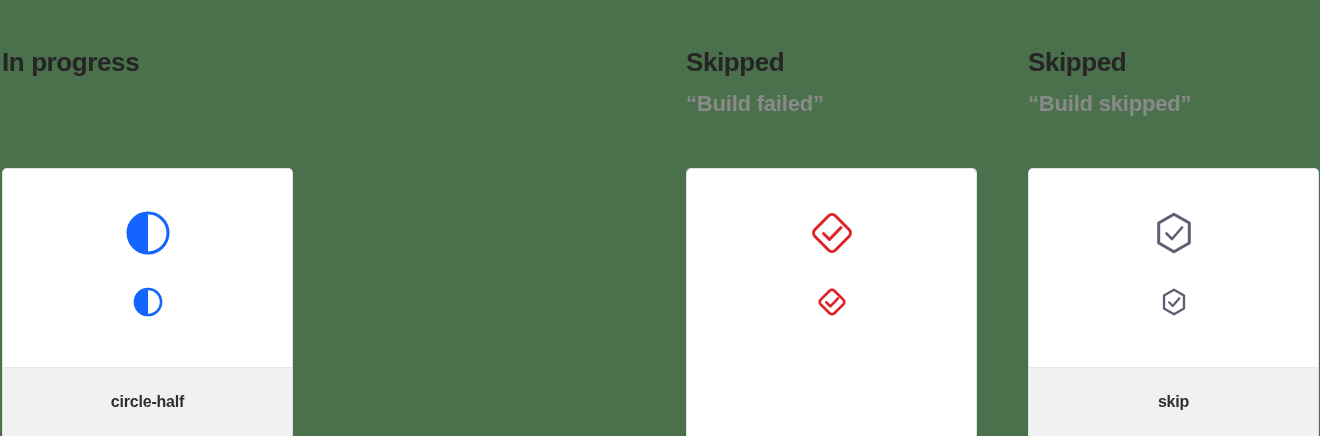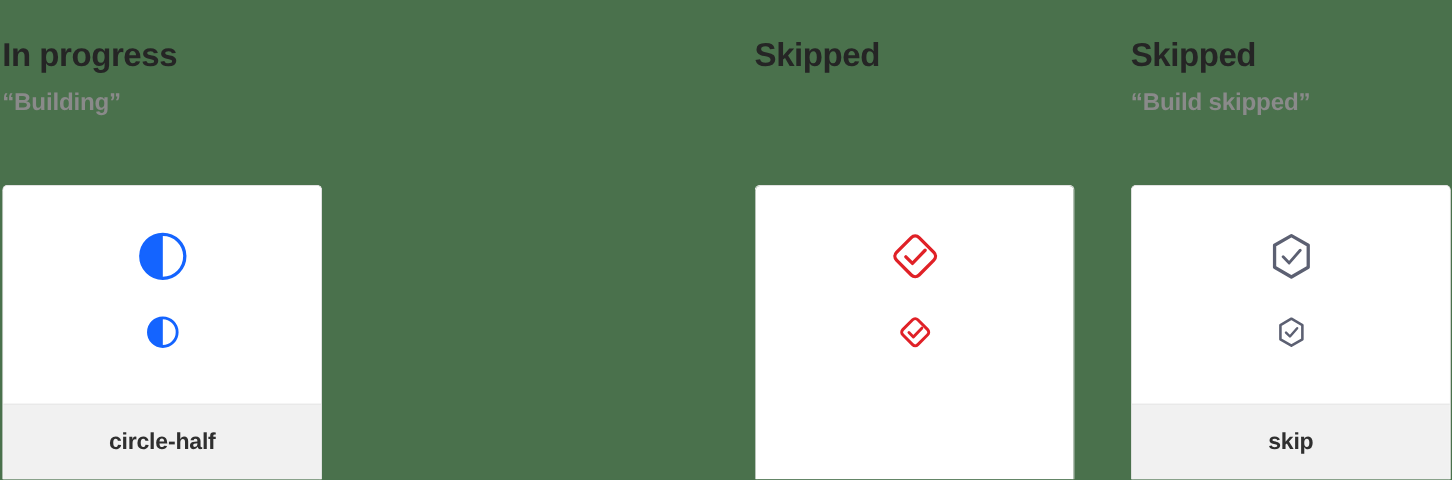--- a/index.html
+++ b/index.html
@@ -31,26 +31,27 @@
     position: relative;
     flex: 0 0 auto;
   }
 
   .col-head {
     padding-left: 2px;
     padding-top: 32px;
   }
 
   .col-title {
-    font-size: 30px;
+    font-size: 26px;
     font-weight: bold;
     color: #252525;
     line-height: 38px;
     letter-spacing: -0.4px;
     white-space: nowrap;
+    margin-top: 11px;
   }
 
   .col-subtitle {
     font-size: 22px;
     font-weight: bold;
     color: #8a8a8a;
     line-height: 30px;
     letter-spacing: -0.2px;
     margin-top: 8px;
     white-space: nowrap;
@@ -99,21 +100,21 @@
   .card-footer {
     height: 69px;
     background: #f1f1f1;
     border-top: 1px solid #e6e6e6;
     display: flex;
     align-items: center;
     justify-content: center;
   }
 
   .card-footer-label {
-    font-size: 21px;
+    font-size: 16px;
     font-weight: bold;
     color: #2f2f2f;
     letter-spacing: -0.2px;
   }
 
   
   .column.c2 .col-head,
   .column.c2 .card { left: 2px; }
   .column.c3 .col-head,
   .column.c3 .card { left: 2px; }
@@ -121,21 +122,20 @@
   svg { display: block; }
 </style>
 </head>
 <body>
 
 <div class="board">
 
   <div class="column c1">
     <div class="col-head">
       <div class="col-title">In progress</div>
-      <div class="col-subtitle">“Building”</div>
     </div>
     <div class="card">
       <div class="card-body">
         <div class="icon-slot-lg">
           <span>
             <svg width="46" height="46" viewBox="0 0 46 46">
               <circle cx="23" cy="23" r="20" fill="#ffffff" stroke="#1464ff" stroke-width="3"></circle>
               <path d="M23 3 A20 20 0 0 0 23 43 Z" fill="#1464ff"></path>
             </svg>
           </span>
@@ -154,20 +154,21 @@
       </div>
     </div>
   </div>
 
   <div class="column c2">
   </div>
 
   <div class="column c3">
     <div class="col-head">
       <div class="col-title">Skipped</div>
+      <div class="col-subtitle">“Build failed”</div>
     </div>
     <div class="card">
       <div class="card-body">
         <div class="icon-slot-lg">
           <span>
             <svg width="48" height="48" viewBox="0 0 48 48">
               <g transform="rotate(45 24 24)">
                 <rect x="9.5" y="9.5" width="29" height="29" rx="5" ry="5" fill="#ffffff" stroke="#e02127" stroke-width="3"></rect>
               </g>
               <path d="M15.5 24.5 L21.5 30.5 L33 18.5" fill="none" stroke="#e02127" stroke-width="3" stroke-linecap="round" stroke-linejoin="round"></path>

